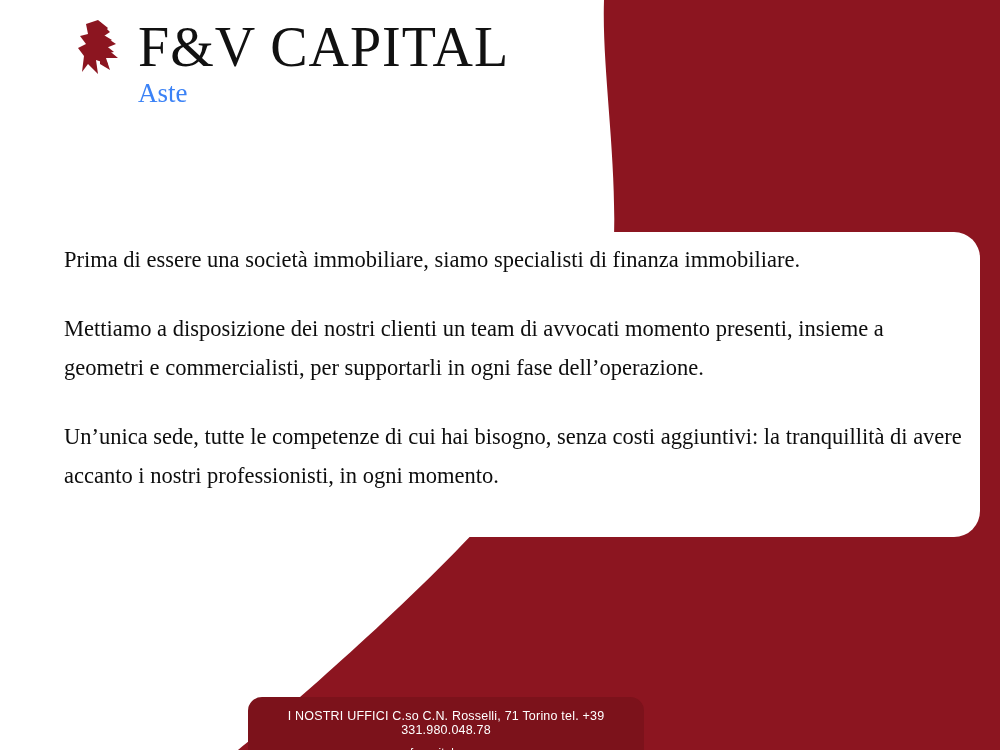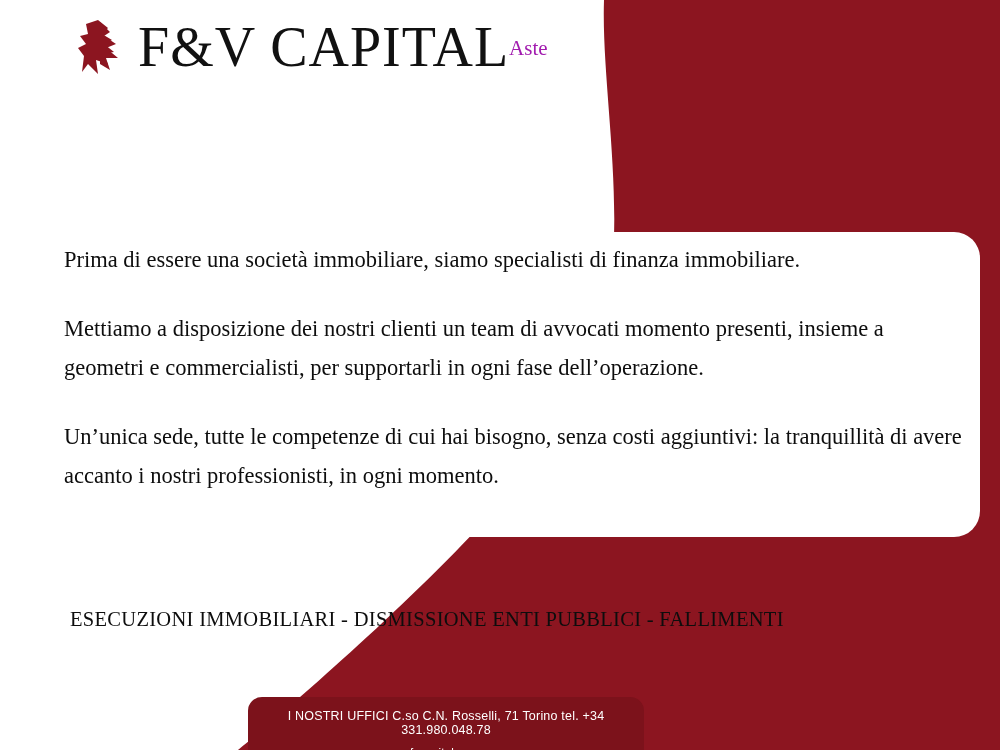--- a/index.html
+++ b/index.html
@@ -57,36 +57,36 @@
   }
   .logo-mark {
     width: 56px;
     height: 62px;
     margin-right: 4px;
     flex: 0 0 auto;
   }
   .logo-mark svg { display: block; }
   .logo-text-wrap {
     display: flex;
-    flex-direction: row;
-    align-items: center;
+    flex-direction: column;
+    align-items: flex-start;
   }
   .logo-title {
     font-family: "Liberation Serif", serif;
     font-size: 56px;
     line-height: 58px;
     letter-spacing: 1px;
     color: #111111;
     white-space: nowrap;
   }
   .logo-sub {
     font-family: "Liberation Serif", serif;
-    font-size: 21px;
+    font-size: 27px;
     line-height: 30px;
-    color: #a21caf;
+    color: #3b82f6;
     margin-top: 2px;
     margin-right: 6px;
   }
 
   
   .body-copy {
     position: absolute;
     left: 56px;
     top: 240px;
     width: 910px;
@@ -168,20 +168,19 @@
       <div class="logo-sub">Aste</div>
     </div>
   </div>
 
   <div class="body-copy">
     <p>Prima di essere una società immobiliare, siamo specialisti di finanza immobiliare.</p>
     <p>Mettiamo a disposizione dei nostri clienti un team di avvocati momento presenti, insieme a geometri e commercialisti, per supportarli in ogni fase dell’operazione.</p>
     <p>Un’unica sede, tutte le competenze di cui hai bisogno, senza costi aggiuntivi: la tranquillità di avere accanto i nostri professionisti, in ogni momento.</p>
   </div>
 
-  <div class="services-line">ESECUZIONI IMMOBILIARI - DISMISSIONE ENTI PUBBLICI - FALLIMENTI</div>
 
   <div class="footer-pill">
-    <div class="footer-line1">I NOSTRI UFFICI C.so C.N. Rosselli, 71 Torino  tel. +34 331.980.048.78</div>
+    <div class="footer-line1">I NOSTRI UFFICI C.so C.N. Rosselli, 71 Torino  tel. +39 331.980.048.78</div>
     <div class="footer-line2">www.fvcapitalgroup.com</div>
   </div>
 
 </div>
 
 </body></html>

